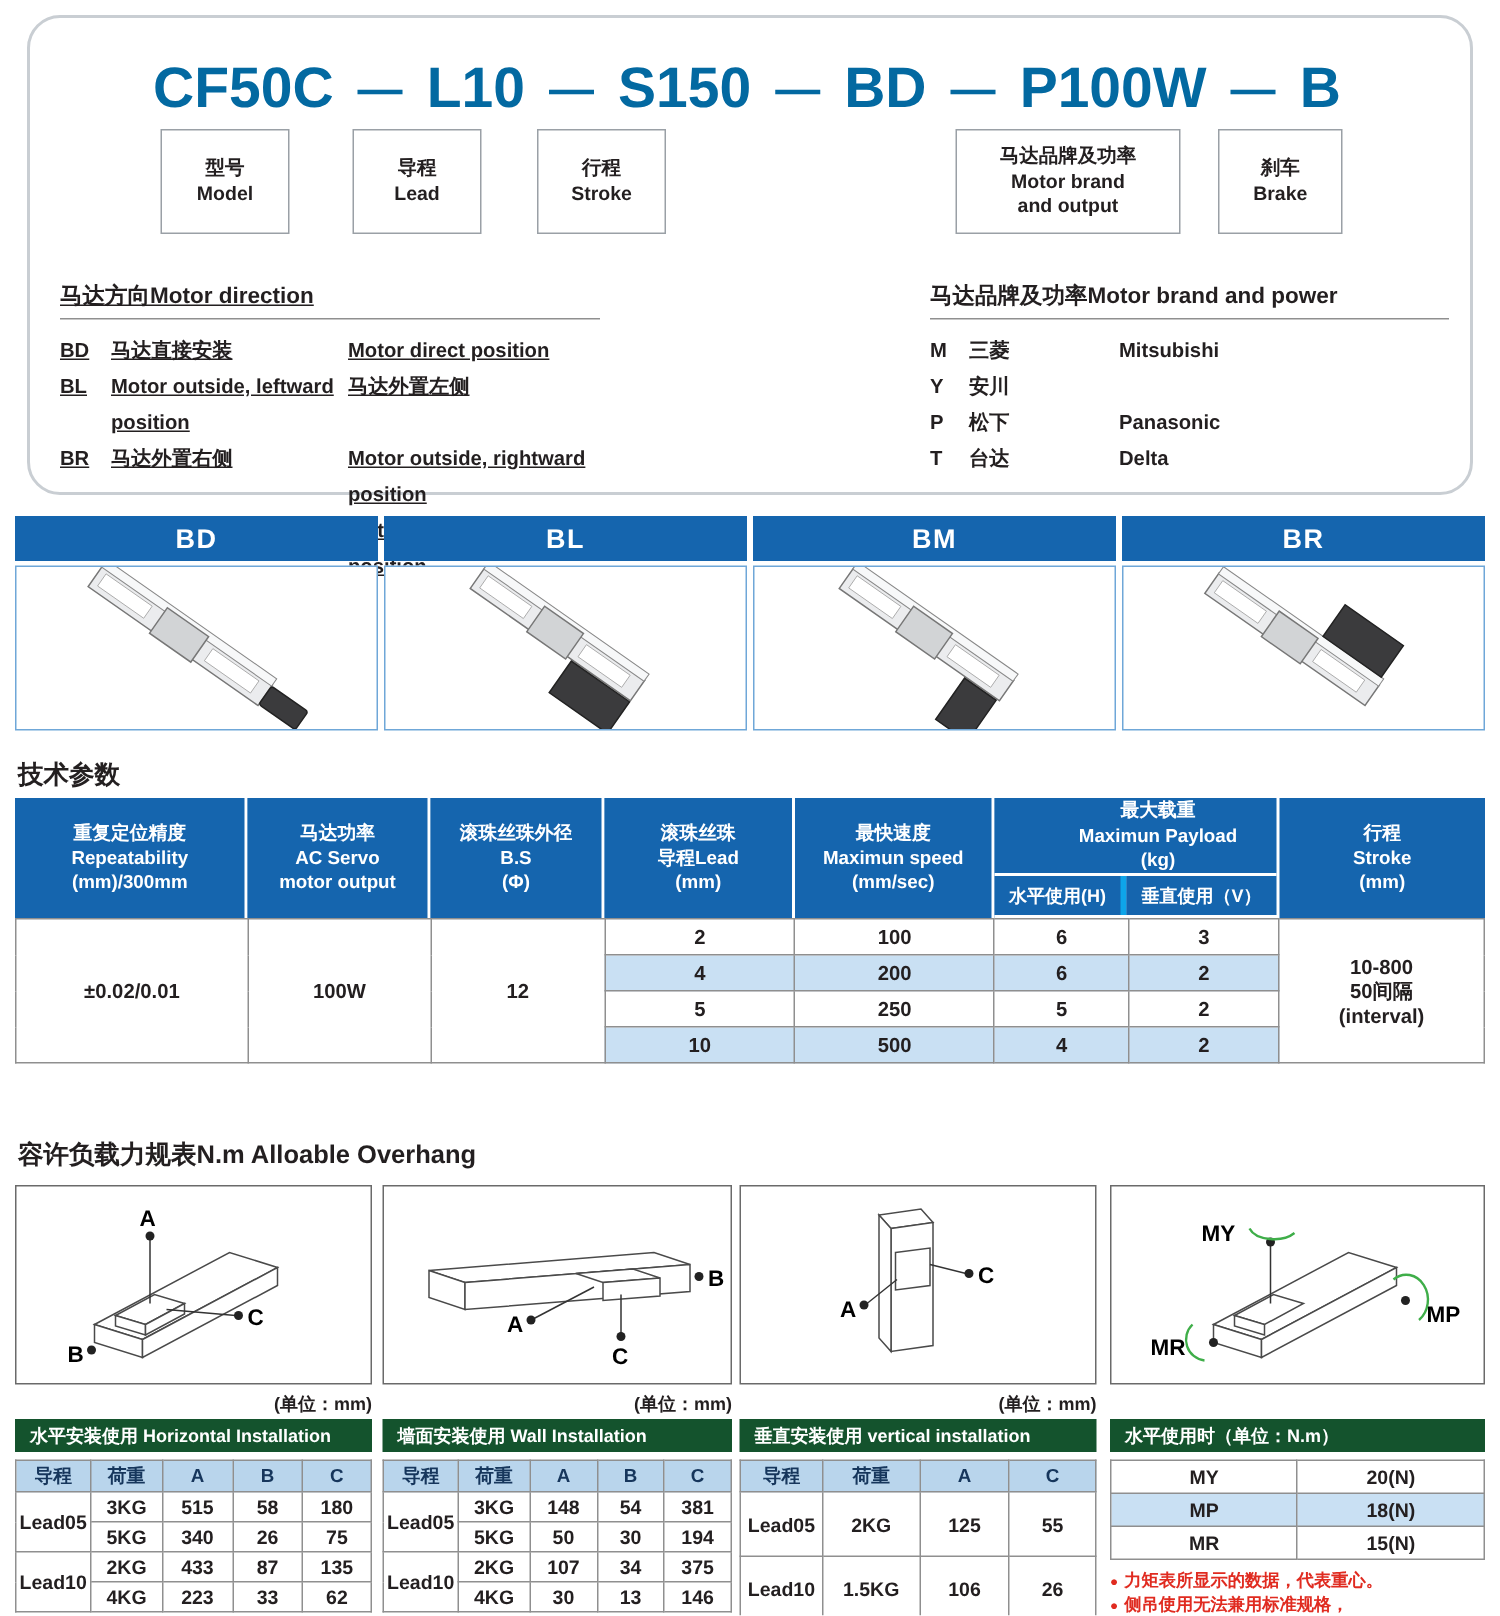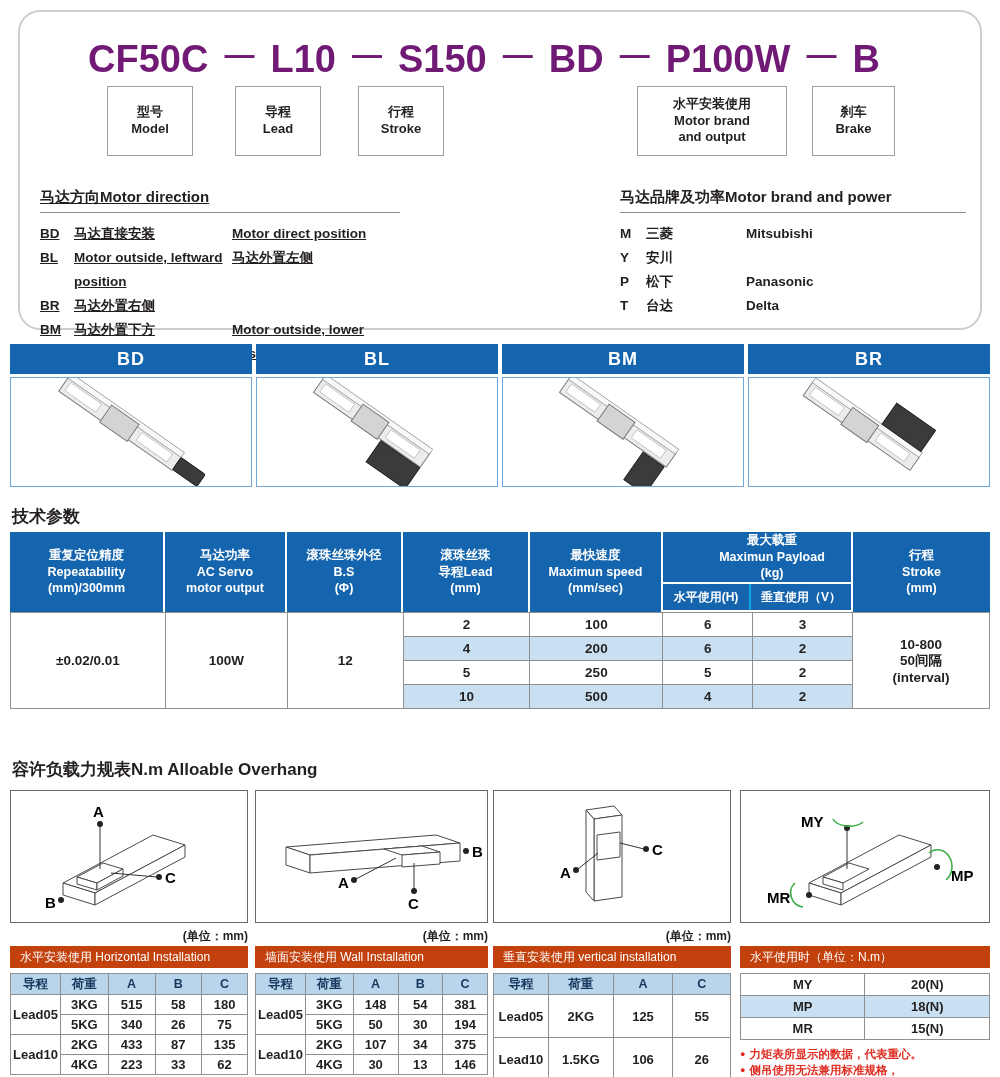--- a/index.html
+++ b/index.html
@@ -3,23 +3,23 @@
 <meta charset="utf-8">
 <style>
   html,body{margin:0;padding:0;background:#fff;}
   .page{position:relative;width:1000px;height:1077px;background:#fff;overflow:hidden;
         font-family:"Liberation Sans",sans-serif;color:#231f20;}
   .pre{white-space:pre-line;}
 
   
   .top-box{position:absolute;left:18px;top:10px;width:960px;height:316px;
            border:2px solid #c9ced3;border-radius:22px;background:#fff;}
-  .model-title{position:absolute;left:68px;top:26px;width:792px;display:flex;
-               justify-content:space-between;align-items:flex-start;
-               font-size:38px;font-weight:bold;color:#701a75;}
+  .model-title{position:absolute;left:82px;top:26px;width:792px;display:flex;
+               justify-content:space-between;align-items:center;
+               font-size:38px;font-weight:bold;color:#0369a1;}
   .model-title .dash{font-size:30px;}
   .cbox{position:absolute;top:74px;height:68px;border:1px solid #9aa0a6;background:#fff;
         display:flex;flex-direction:column;justify-content:center;align-items:center;
         text-align:center;font-size:13px;font-weight:bold;line-height:1.3;}
   .cbox .en{font-weight:bold;}
   .b1{left:87px;width:84px;} .b2{left:215px;width:84px;} .b3{left:338px;width:84px;}
   .b4{left:490px;width:87px;} .b5{left:617px;width:148px;} .b6{left:792px;width:81px;}
 
   .list{position:absolute;top:176px;}
   .dir-list{left:20px;width:360px;text-decoration:underline;}
@@ -48,38 +48,38 @@
   .th-cell:last-child{border-right:none;}
   .tc1{width:155px;text-align:center;} .tc2{width:122px;} .tc3{width:116px;} .tc4{width:127px;} .tc5{width:133px;}
   .tc7{width:137px;border-right:none;}
   .payload{width:190px;display:flex;flex-direction:column;box-sizing:border-box;border-right:2px solid #fff;}
   .payload-main{height:52px;background:#1565ae;color:#fff;font-size:12.5px;font-weight:bold;
                 text-align:center;display:flex;align-items:center;justify-content:center;
                 line-height:1.35;border-bottom:2px solid #fff;box-sizing:border-box;padding-left:30px;}
   .payload-sub{display:flex;height:26px;}
   .payload-sub div{background:#1565ae;color:#fff;font-size:12px;font-weight:bold;
                    display:flex;align-items:center;justify-content:center;box-sizing:border-box;}
-  .ps-h{width:88px;border-right:2px solid #0ea5e9;text-align:right;}
+  .ps-h{width:88px;border-right:4px solid #0ea5e9;text-align:right;}
   .ps-v{width:100px;}
   .tech-body{position:absolute;left:10px;top:612px;width:980px;border-collapse:collapse;}
   .tech-body td{border:1px solid #8f8f8f;text-align:center;font-size:13.5px;font-weight:bold;
                 height:23px;padding:0;background:#fff;}
   .tech-body tr.stripe td.mid{background:#c9e0f3;}
   .tech-body td.span{background:#fff;}
 
   
   .oh-title{position:absolute;left:12px;top:758px;font-size:17px;font-weight:bold;}
   .diag{position:absolute;top:790px;height:133px;border:1px solid #6a6a6a;background:#fff;box-sizing:border-box;}
   .d1{left:10px;width:238px;} .d2{left:255px;width:233px;} .d3{left:493px;width:238px;} .d4{left:740px;width:250px;}
   .unit{position:absolute;top:928px;font-size:12px;font-weight:bold;text-align:right;}
   .u1{left:10px;width:238px;} .u2{left:255px;width:233px;} .u3{left:493px;width:238px;}
 
   .ot{position:absolute;top:946px;}
   .t1{left:10px;width:238px;} .t2{left:255px;width:233px;} .t3{left:493px;width:238px;} .t4{left:740px;width:250px;}
-  .ot-title{height:22px;background:#c2410c;color:#fff;font-size:12px;font-weight:normal;
+  .ot-title{height:22px;background:#14532d;color:#fff;font-size:12px;font-weight:bold;
             line-height:22px;padding-left:10px;box-sizing:border-box;}
   .ot table{width:100%;border-collapse:collapse;margin-top:5px;}
   .ot th{background:#b9d5ec;color:#16365c;border:1px solid #8f8f8f;font-size:12.5px;
          font-weight:bold;height:20px;padding:0;text-align:center;}
   .ot td{border:1px solid #8f8f8f;font-size:13px;font-weight:bold;height:19px;
          padding:0;text-align:center;background:#fff;}
   .t3 td{height:42px;}
   .t4 td{height:21px;}
   .t4 tr.stripe td{background:#c9e0f3;}
   .notes{margin-top:7px;}
@@ -115,21 +115,21 @@
     </div>
     <div class="cbox b2">
       <span class="zh">导程</span>
       <span class="en pre">Lead</span>
     </div>
     <div class="cbox b3">
       <span class="zh">行程</span>
       <span class="en pre">Stroke</span>
     </div>
     <div class="cbox b5">
-      <span class="zh">水平安装使用</span>
+      <span class="zh">马达品牌及功率</span>
       <span class="en pre">Motor brand
 and output</span>
     </div>
     <div class="cbox b6">
       <span class="zh">刹车</span>
       <span class="en pre">Brake</span>
     </div>
 
     <div class="list dir-list">
       <div class="list-title">马达方向Motor direction</div>
@@ -140,20 +140,21 @@
           <span>Motor direct position</span>
         </div>
         <div class="li-row">
           <span>BL</span>
           <span>Motor outside, leftward position</span>
           <span>马达外置左侧</span>
         </div>
         <div class="li-row">
           <span>BR</span>
           <span>马达外置右侧</span>
+          <span>Motor outside, rightward position</span>
         </div>
         <div class="li-row">
           <span>BM</span>
           <span>马达外置下方</span>
           <span>Motor outside, lower position</span>
         </div>
       </div>
     </div>
 
     <div class="list brand-list">

